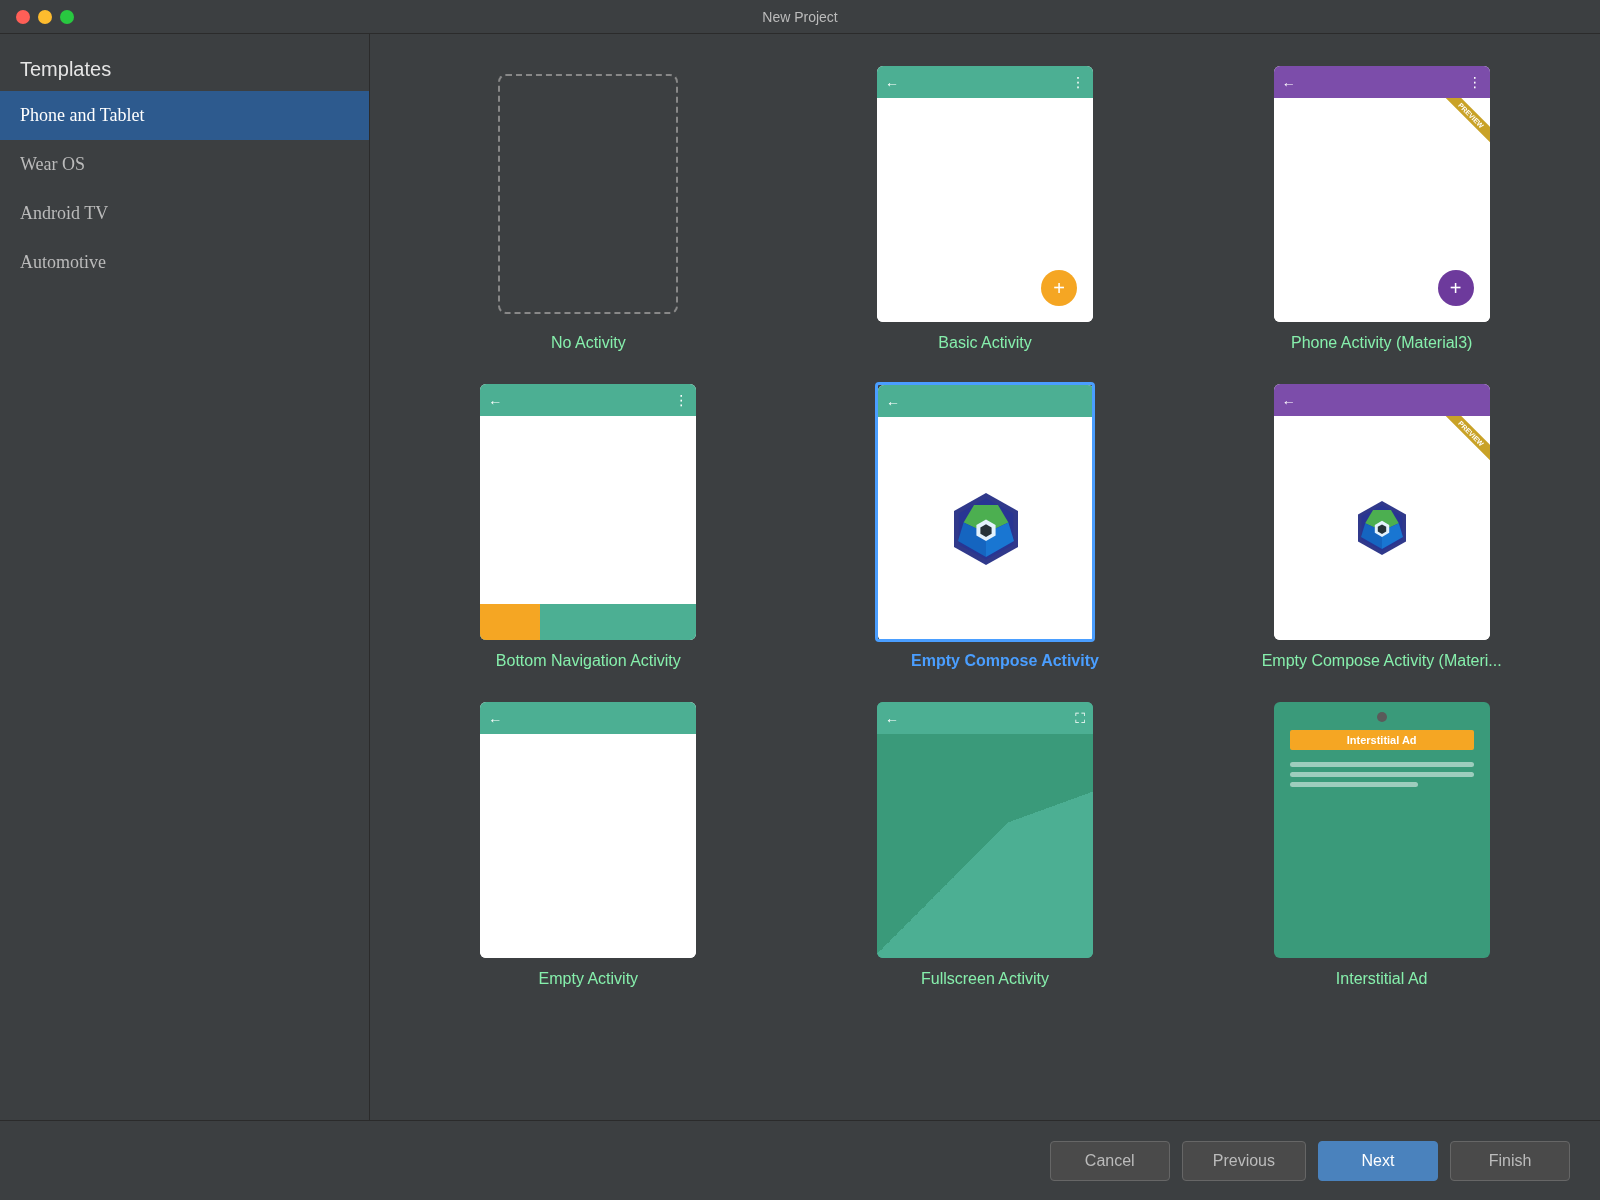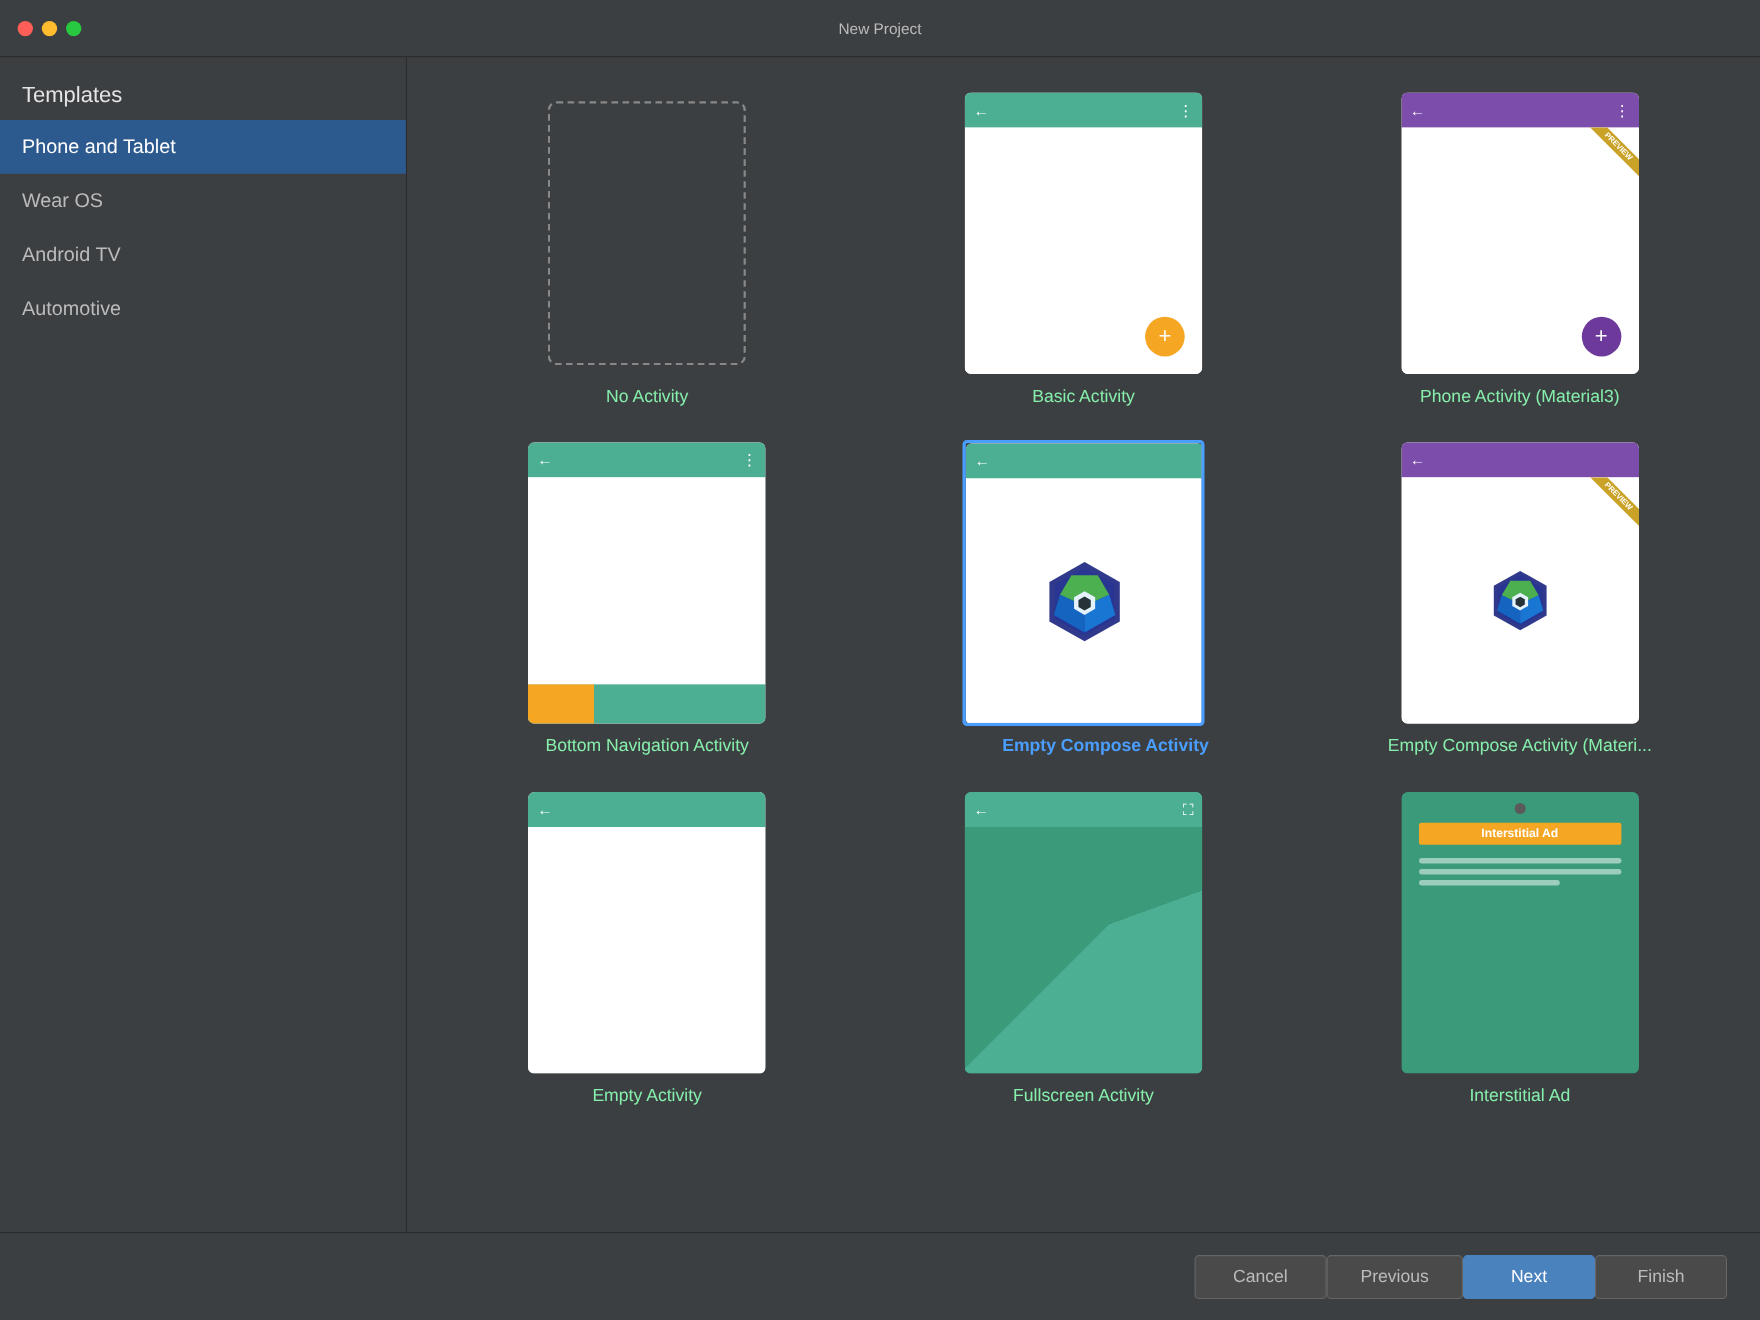--- a/index.html
+++ b/index.html
@@ -7,21 +7,21 @@
       background: #3c3f41;
       font-family: -apple-system, BlinkMacSystemFont, 'Segoe UI', sans-serif;
       width: 1600px;
       height: 1200px;
       overflow: hidden;
       display: flex;
       flex-direction: column;
     }
     .title-bar {
       background: #3c3f41;
-      height: 52px;
+      height: 34px;
       display: flex;
       align-items: center;
       justify-content: center;
       position: relative;
       border-bottom: 1px solid #2b2b2b;
     }
     .traffic-lights {
       position: absolute;
       left: 16px;
       display: flex;
@@ -55,20 +55,21 @@
     .sidebar-header {
       color: #e5e5e5;
       font-size: 20px;
       padding: 14px 20px 10px 20px;
     }
     .sidebar-item {
       padding: 14px 20px;
       font-size: 18px;
       color: #bbbbbb;
       cursor: pointer;
+      font-family: Liberation Serif, serif;
     }
     .sidebar-item.active {
       background: #2d5a8e;
       color: #ffffff;
     }
     .content-area {
       flex: 1;
       background: #3c3f41;
       overflow-y: auto;
       padding: 30px 40px;
@@ -306,20 +307,21 @@
     }
 
     .footer-bar {
       height: 80px;
       background: #3c3f41;
       border-top: 1px solid #2b2b2b;
       display: flex;
       align-items: center;
       justify-content: flex-end;
       padding: 0 30px;
+      gap: 12px;
     }
     .btn {
       padding: 10px 30px;
       font-size: 16px;
       border-radius: 4px;
       cursor: pointer;
       border: 1px solid #666;
       background: #4a4a4a;
       color: #bbbbbb;
       min-width: 120px;

